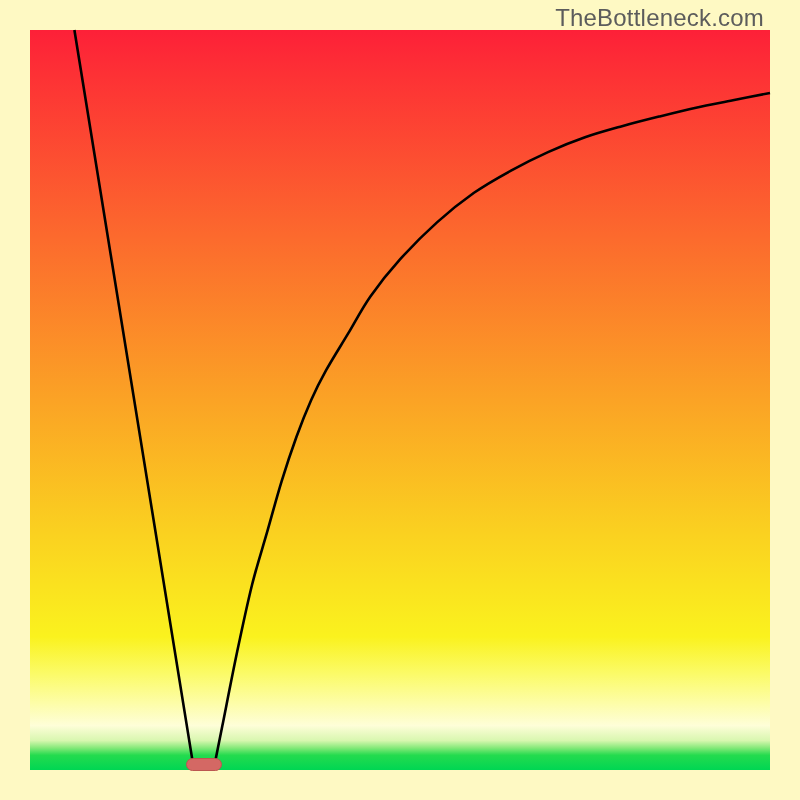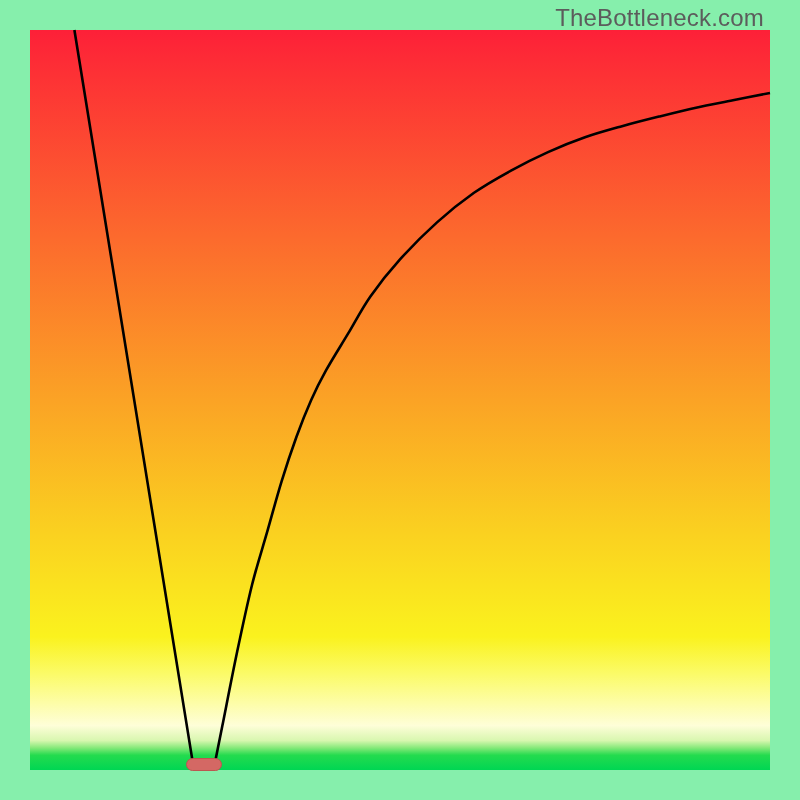--- a/index.html
+++ b/index.html
@@ -10,21 +10,21 @@
     overflow: hidden;
     background: #000;
     font-family: Arial, Helvetica, sans-serif;
   }
   .frame {
     position: absolute;
     top: 0;
     left: 0;
     width: 800px;
     height: 800px;
-    background: #86efac;
+    background: #fef9c3;
   }
   .plot {
     position: absolute;
     top: 30px;
     left: 30px;
     width: 740px;
     height: 740px;
     
     background: linear-gradient(to bottom,
       #fd2038 0%,

